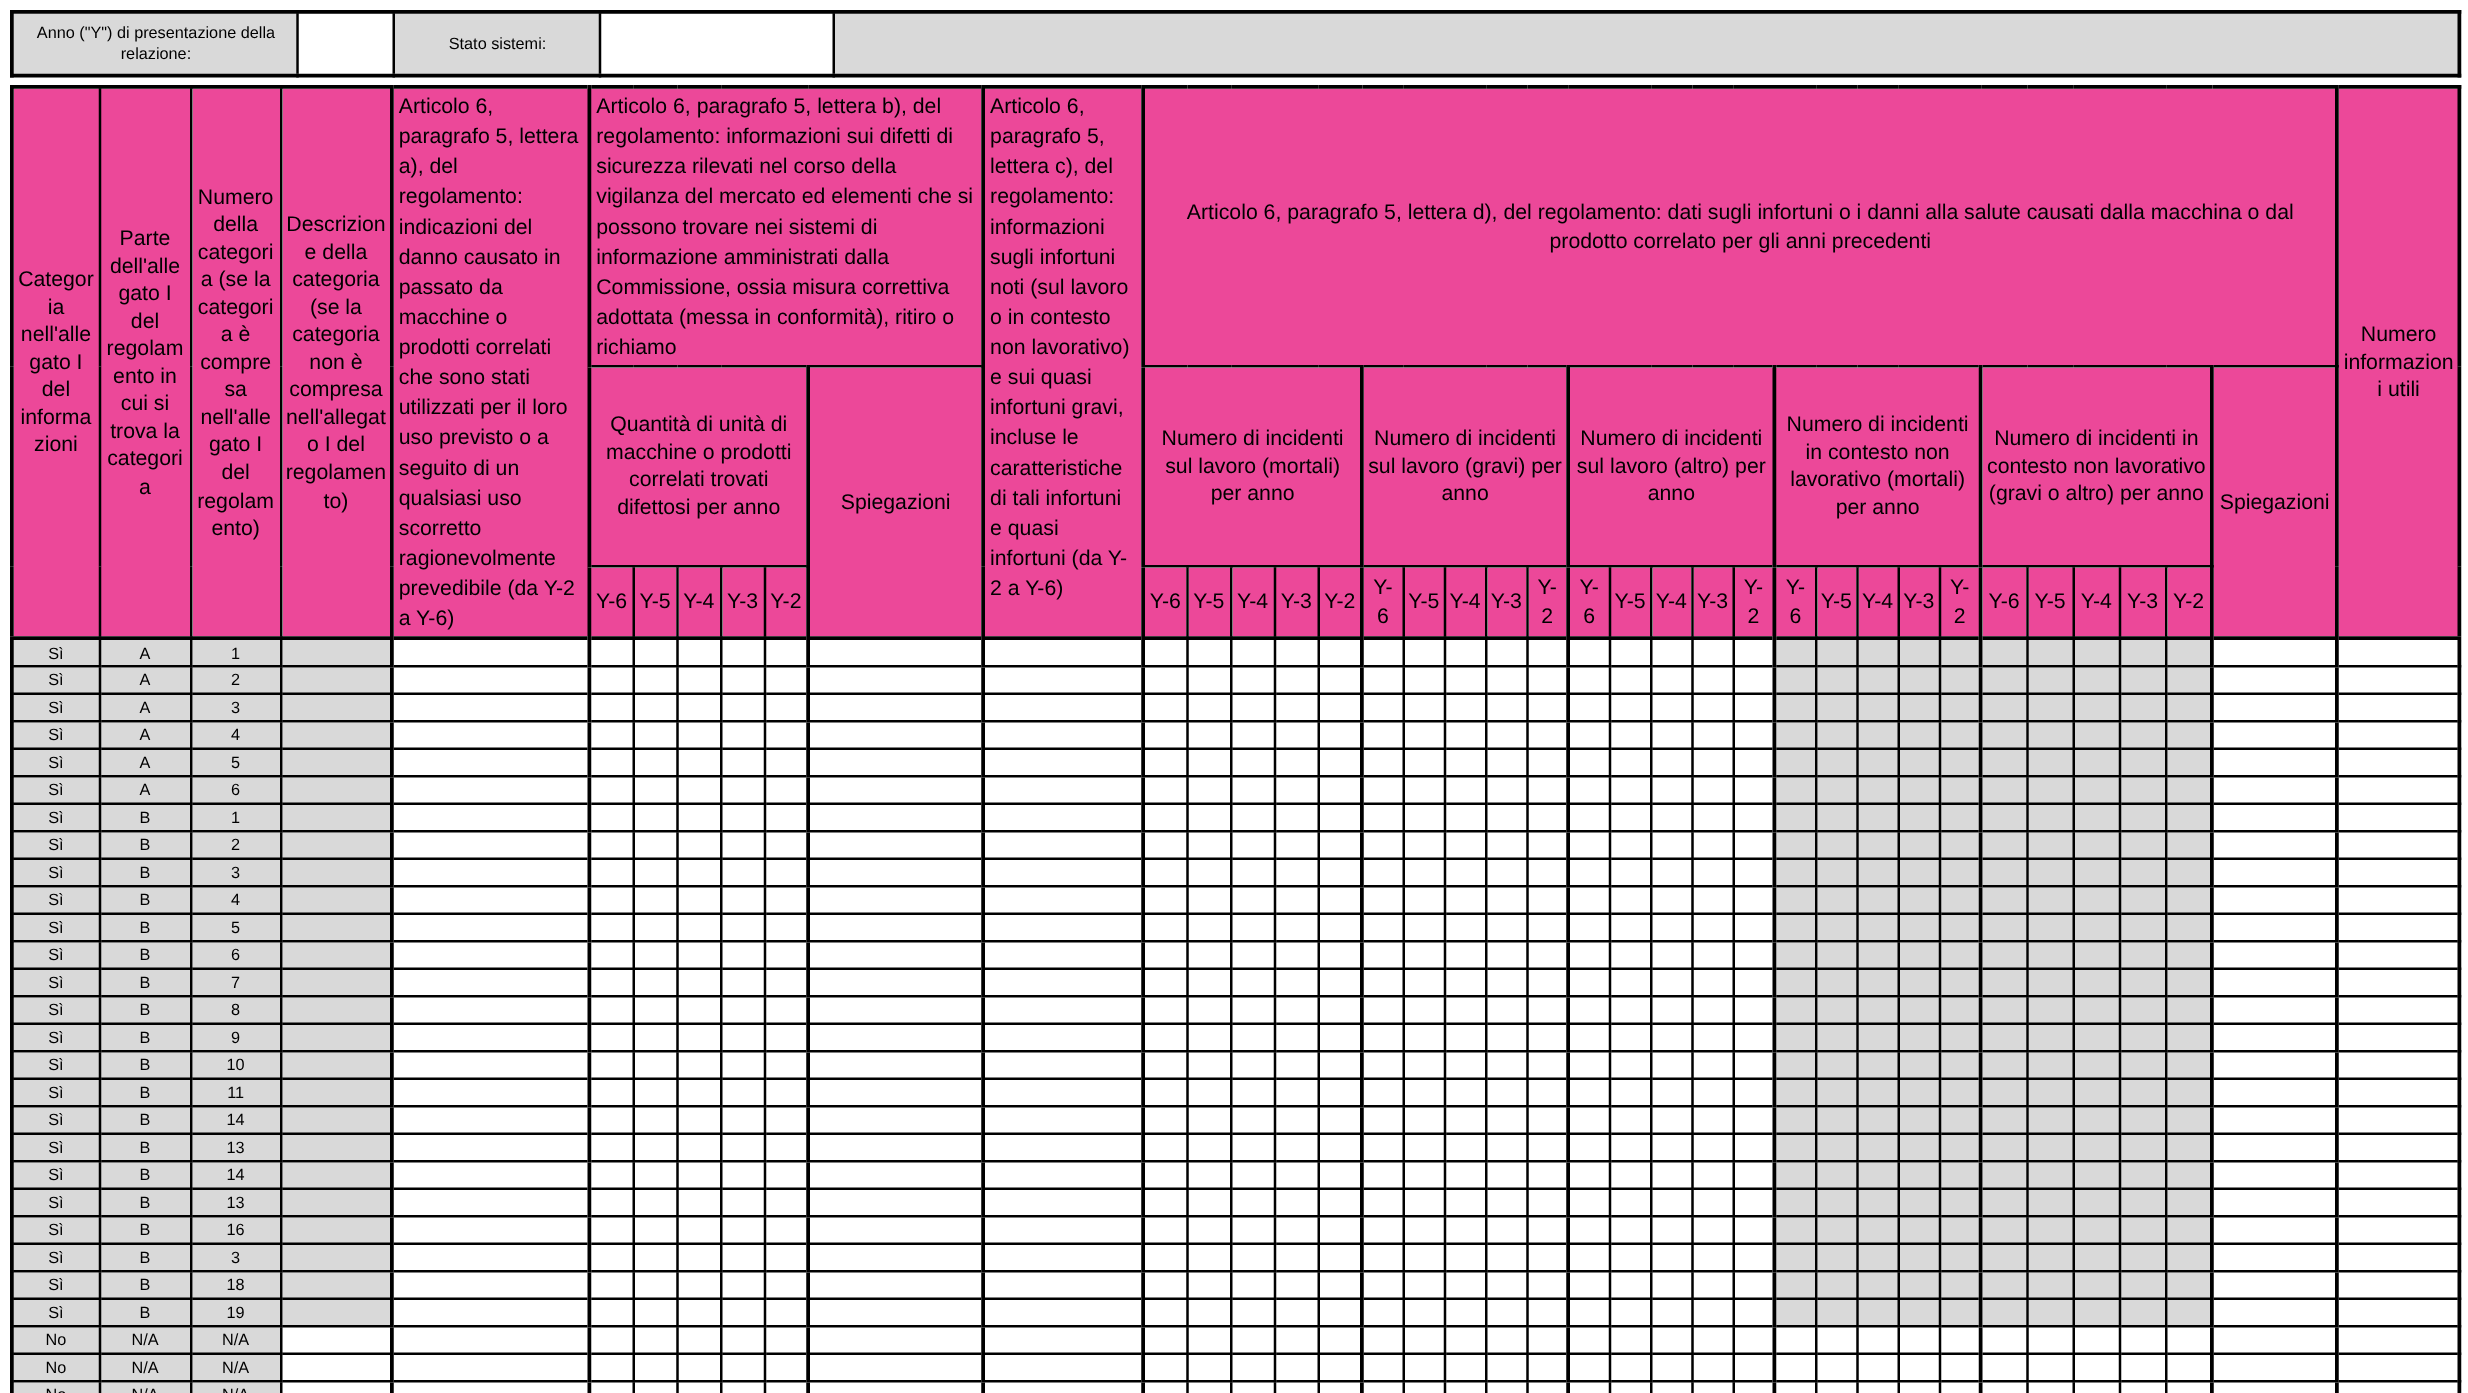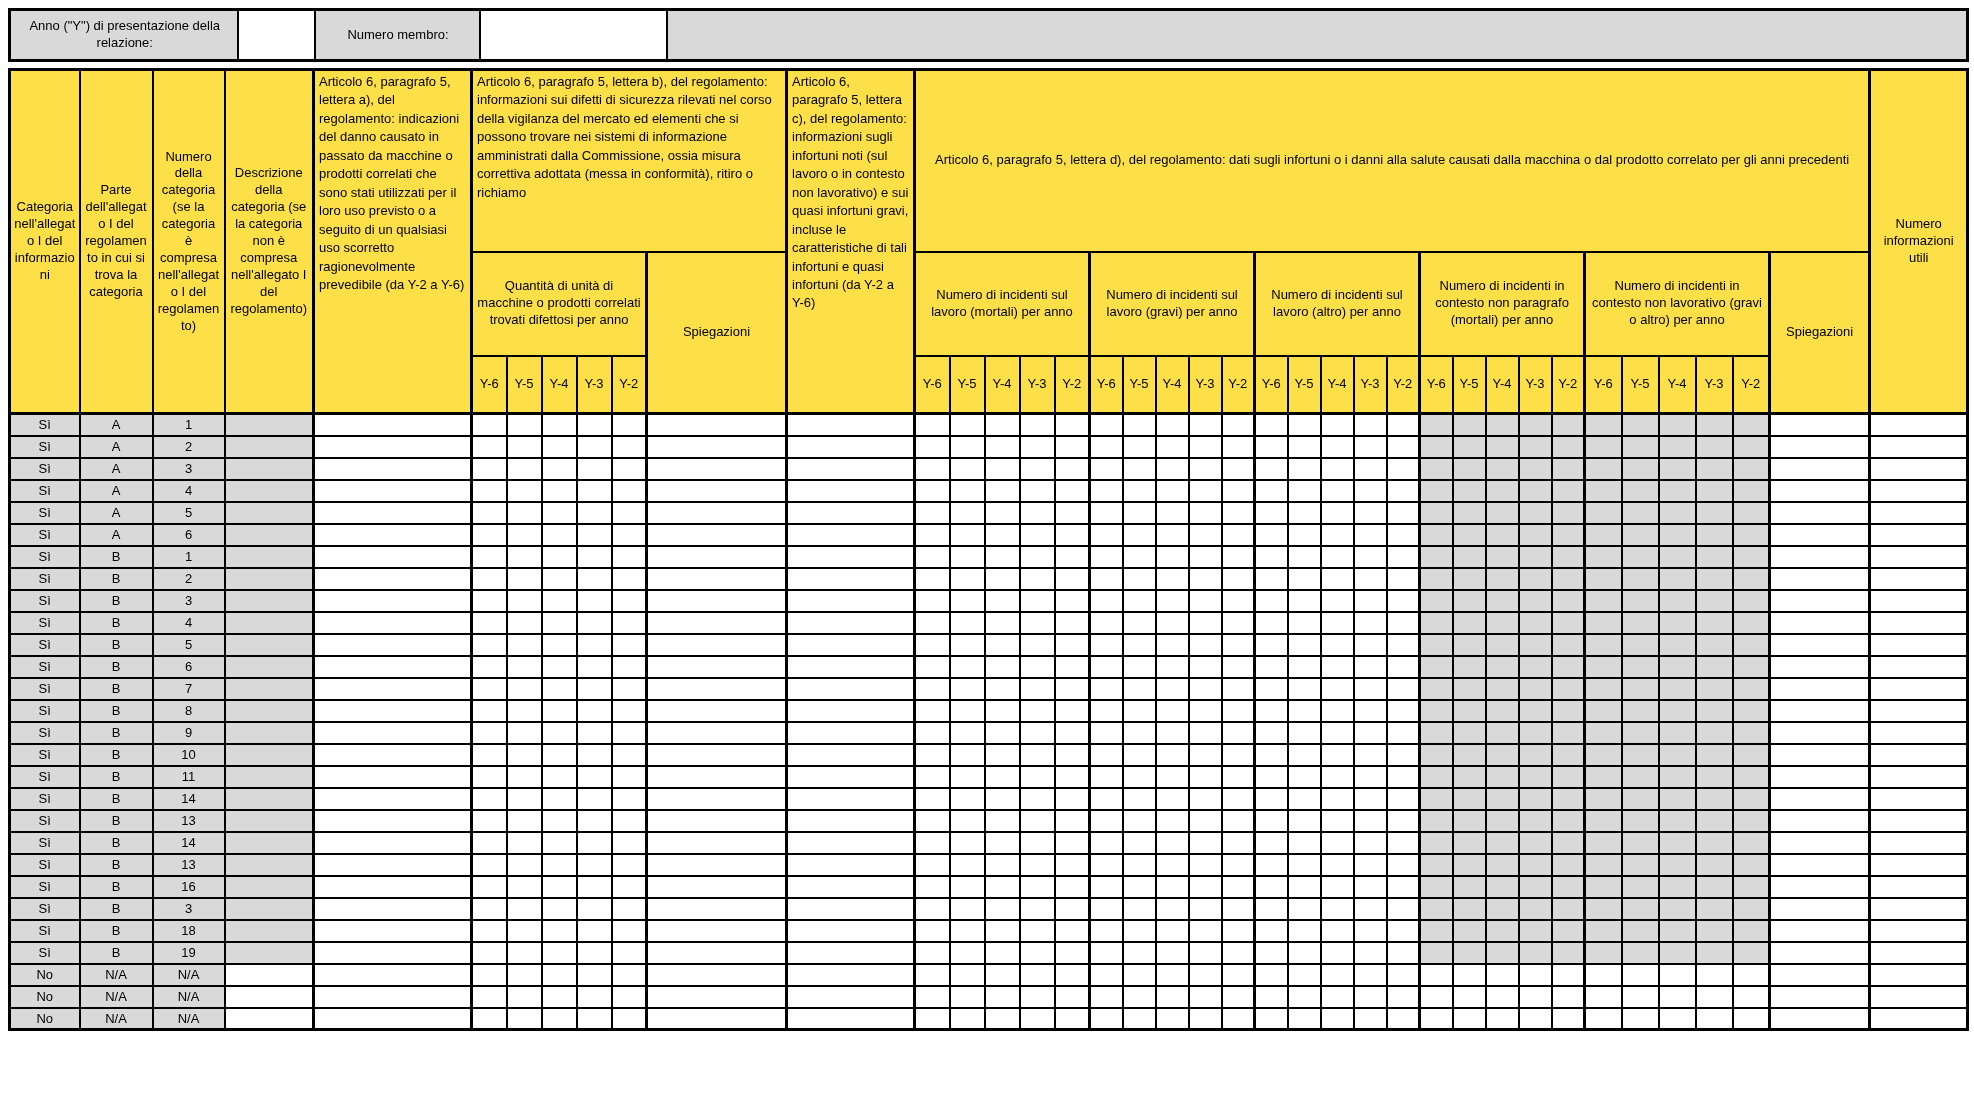--- a/index.html
+++ b/index.html
@@ -10,21 +10,21 @@
   table { border-collapse:collapse; table-layout:fixed; width:1958px; }
   td, th {
     border:2px solid #000; padding:0 3px; overflow:hidden;
     overflow-wrap:break-word; word-wrap:break-word;
   }
   table.band { border:3px solid #000; }
   table.band td { height:48px; font-size:13px; vertical-align:middle; }
   table.main { border:3px solid #000; margin-top:6px; }
   thead { border-bottom:3px solid #000; }
   thead th {
-    background:#fde047; font-weight:normal; font-size:13px;
+    background:#ec4899; font-weight:normal; font-size:17px;
     line-height:1.3;
   }
   tr.r1 { height:182px; }
   tr.r2 { height:104px; }
   tr.r3 { height:58px; }
   tbody tr { height:22px; }
   tbody td { font-size:13px; text-align:center; vertical-align:middle; }
   .shade { background:#d9d9d9; }
   .inp   { background:#ffffff; }
   .ctr { text-align:center; vertical-align:middle; }
@@ -40,21 +40,21 @@
     <col style="width:228px">
       <col style="width:77px">
       <col style="width:165px">
     <col style="width:187px">
       <col style="width:1301px">
   </colgroup>
   <tbody>
     <tr>
       <td class="shade bandlabel">Anno ("Y") di presentazione della relazione:</td>
       <td class="inp"></td>
-      <td class="shade bandlabel">Numero membro:</td>
+      <td class="shade bandlabel">Stato sistemi:</td>
       <td class="inp"></td>
       <td class="shade"></td>
     </tr>
   </tbody>
 </table>
 
 <table class="main">
   <colgroup>
     <col style="width:70px">
       <col style="width:73px">
@@ -107,21 +107,21 @@
       <th rowspan="3" class="lt bl3">Articolo 6, paragrafo 5, lettera c), del regolamento: informazioni sugli infortuni noti (sul lavoro o in contesto non lavorativo) e sui quasi infortuni gravi, incluse le caratteristiche di tali infortuni e quasi infortuni (da Y-2 a Y-6)</th>
       <th colspan="26" class="ctr bl3">Articolo 6, paragrafo 5, lettera d), del regolamento: dati sugli infortuni o i danni alla salute causati dalla macchina o dal prodotto correlato per gli anni precedenti</th>
       <th rowspan="3" class="ctr bl3">Numero informazioni utili</th>
     </tr>
     <tr class="r2">
       <th colspan="5" class="ctr bl3">Quantità di unità di macchine o prodotti correlati trovati difettosi per anno</th>
       <th rowspan="2" class="ctr bl3">Spiegazioni</th>
       <th colspan="5" class="ctr bl3">Numero di incidenti sul lavoro (mortali) per anno</th>
       <th colspan="5" class="ctr bl3">Numero di incidenti sul lavoro (gravi) per anno</th>
       <th colspan="5" class="ctr bl3">Numero di incidenti sul lavoro (altro) per anno</th>
-      <th colspan="5" class="ctr bl3">Numero di incidenti in contesto non paragrafo (mortali) per anno</th>
+      <th colspan="5" class="ctr bl3">Numero di incidenti in contesto non lavorativo (mortali) per anno</th>
       <th colspan="5" class="ctr bl3">Numero di incidenti in contesto non lavorativo (gravi o altro) per anno</th>
       <th rowspan="2" class="ctr bl3">Spiegazioni</th>
     </tr>
     <tr class="r3" id="year-row">
         <th class="ctr bl3">Y-6</th>
         <th class="ctr">Y-5</th>
         <th class="ctr">Y-4</th>
         <th class="ctr">Y-3</th>
         <th class="ctr">Y-2</th>
         <th class="ctr bl3">Y-6</th>

